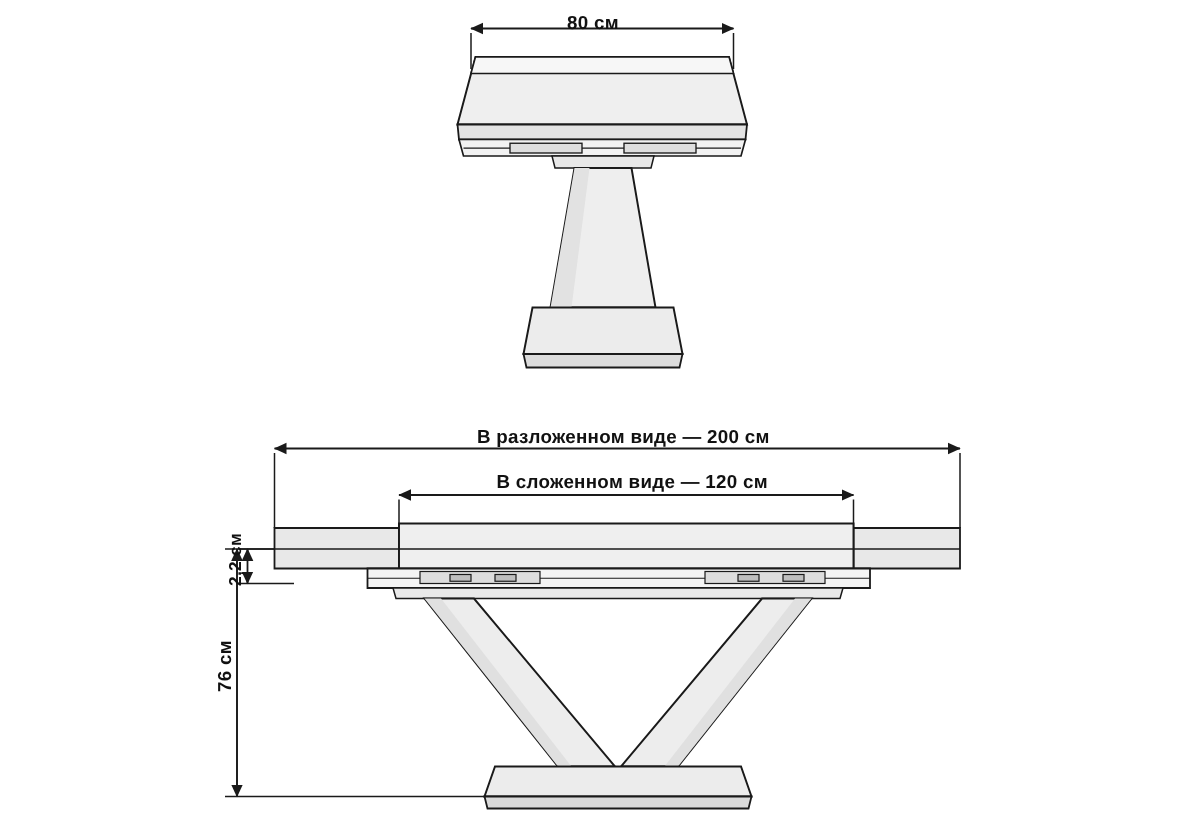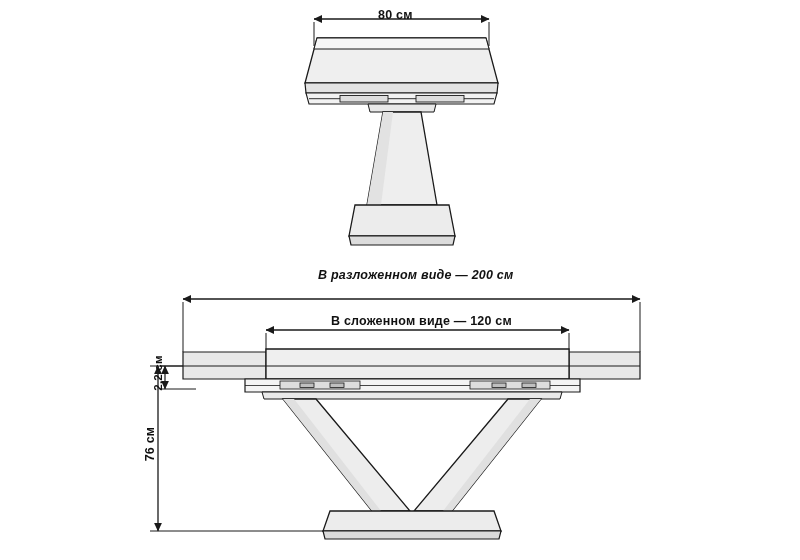--- a/index.html
+++ b/index.html
@@ -35,22 +35,21 @@
   }
   .vert {
     transform-origin: 50% 50%;
   }
   .lbl-top-width {
     left: 378px;
     top: 8px;
   }
   .lbl-unfolded {
     left: 318px;
-    top: 268px;
-    font-style: italic;
+    top: 284px;
   }
   .lbl-folded {
     left: 331px;
     top: 314px;
   }
   .lbl-thickness {
     left: 140px;
     top: 367px;
     transform: rotate(-90deg);
     font-size: 11.5px;

